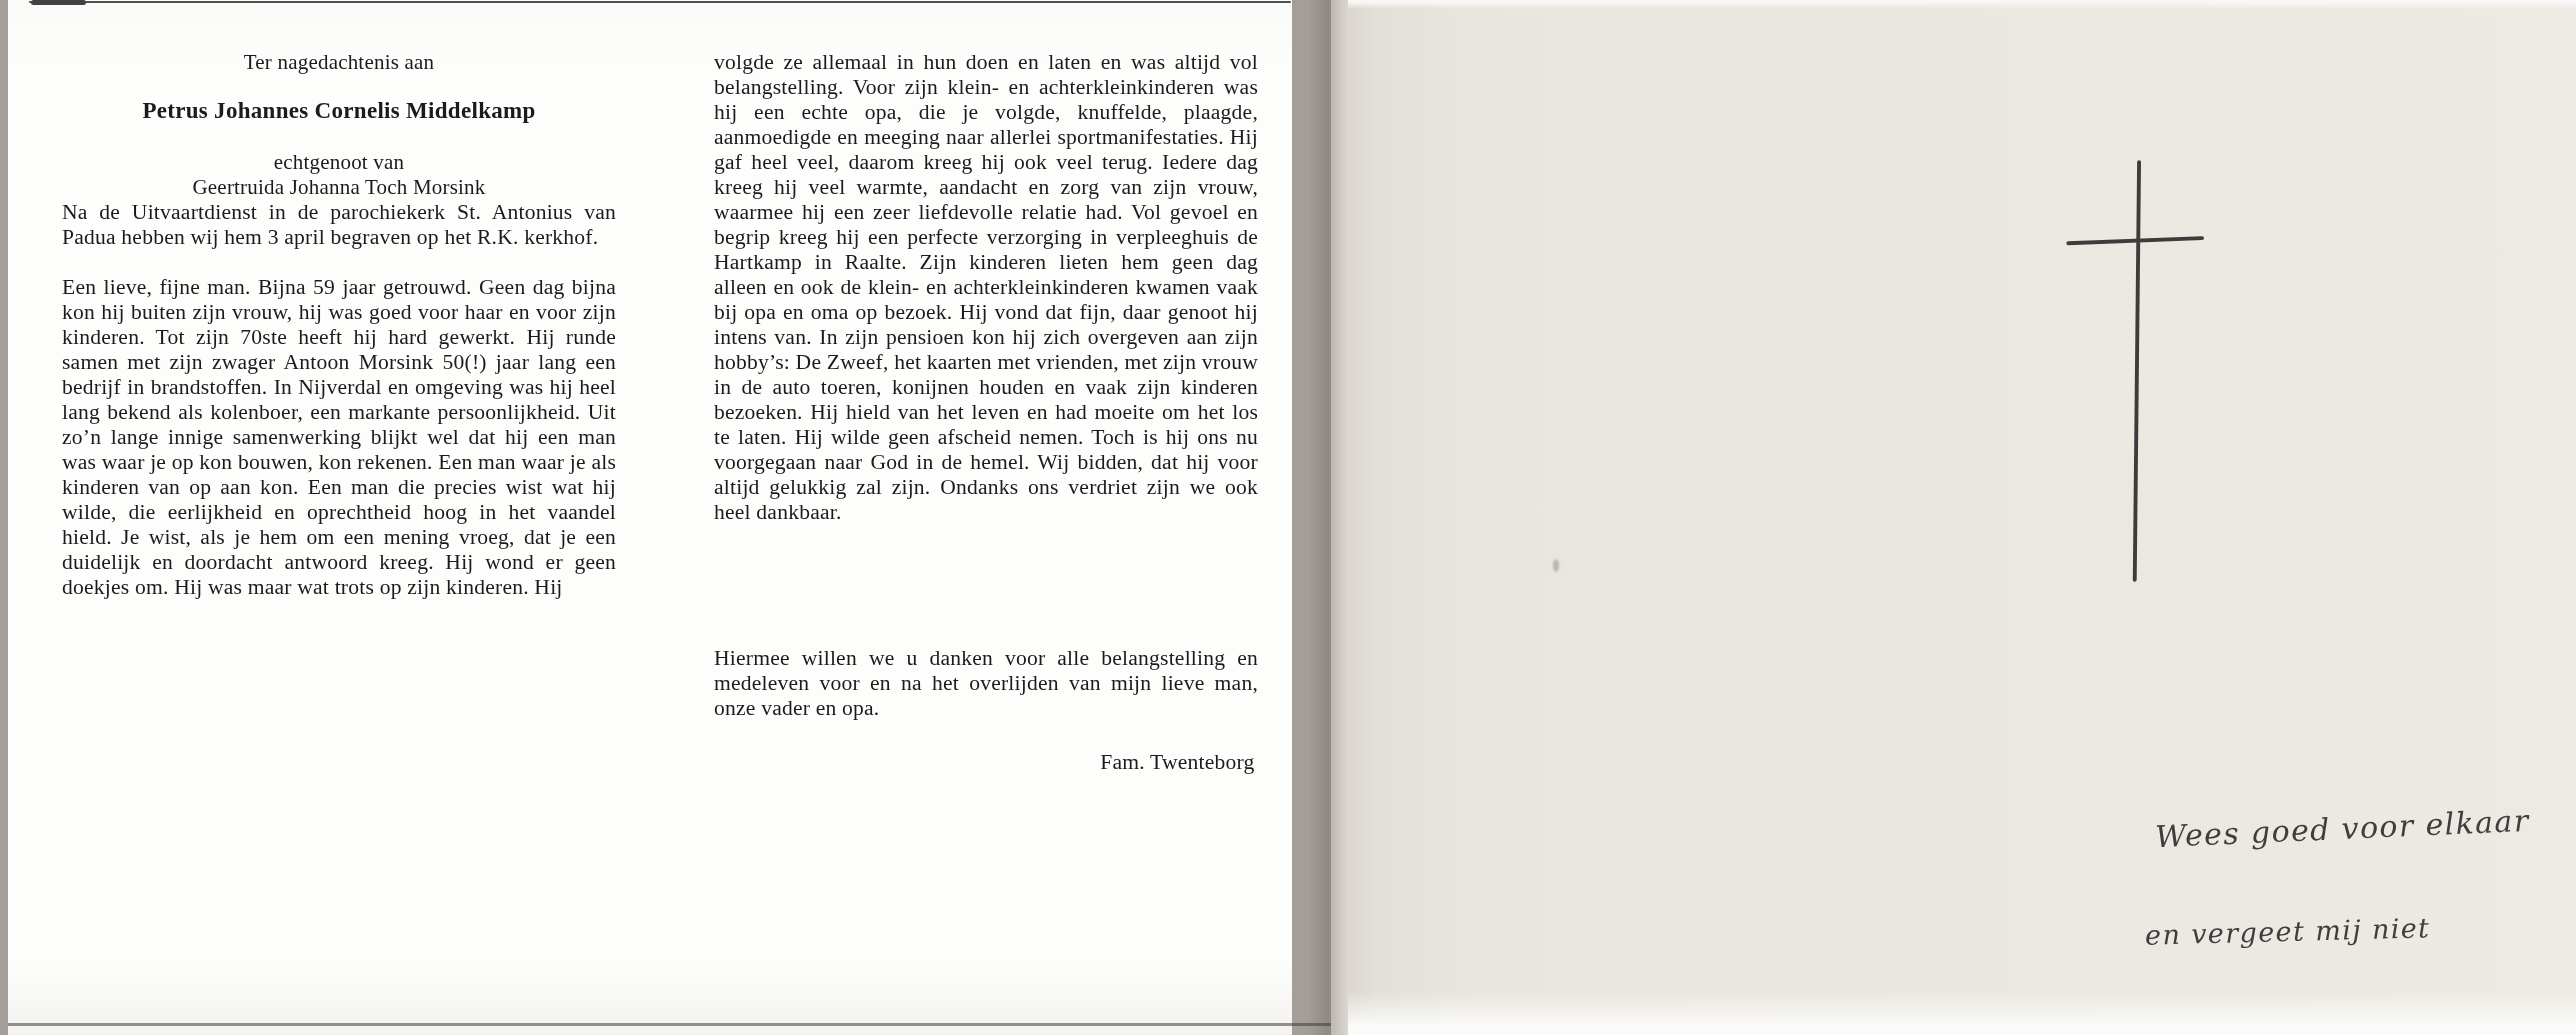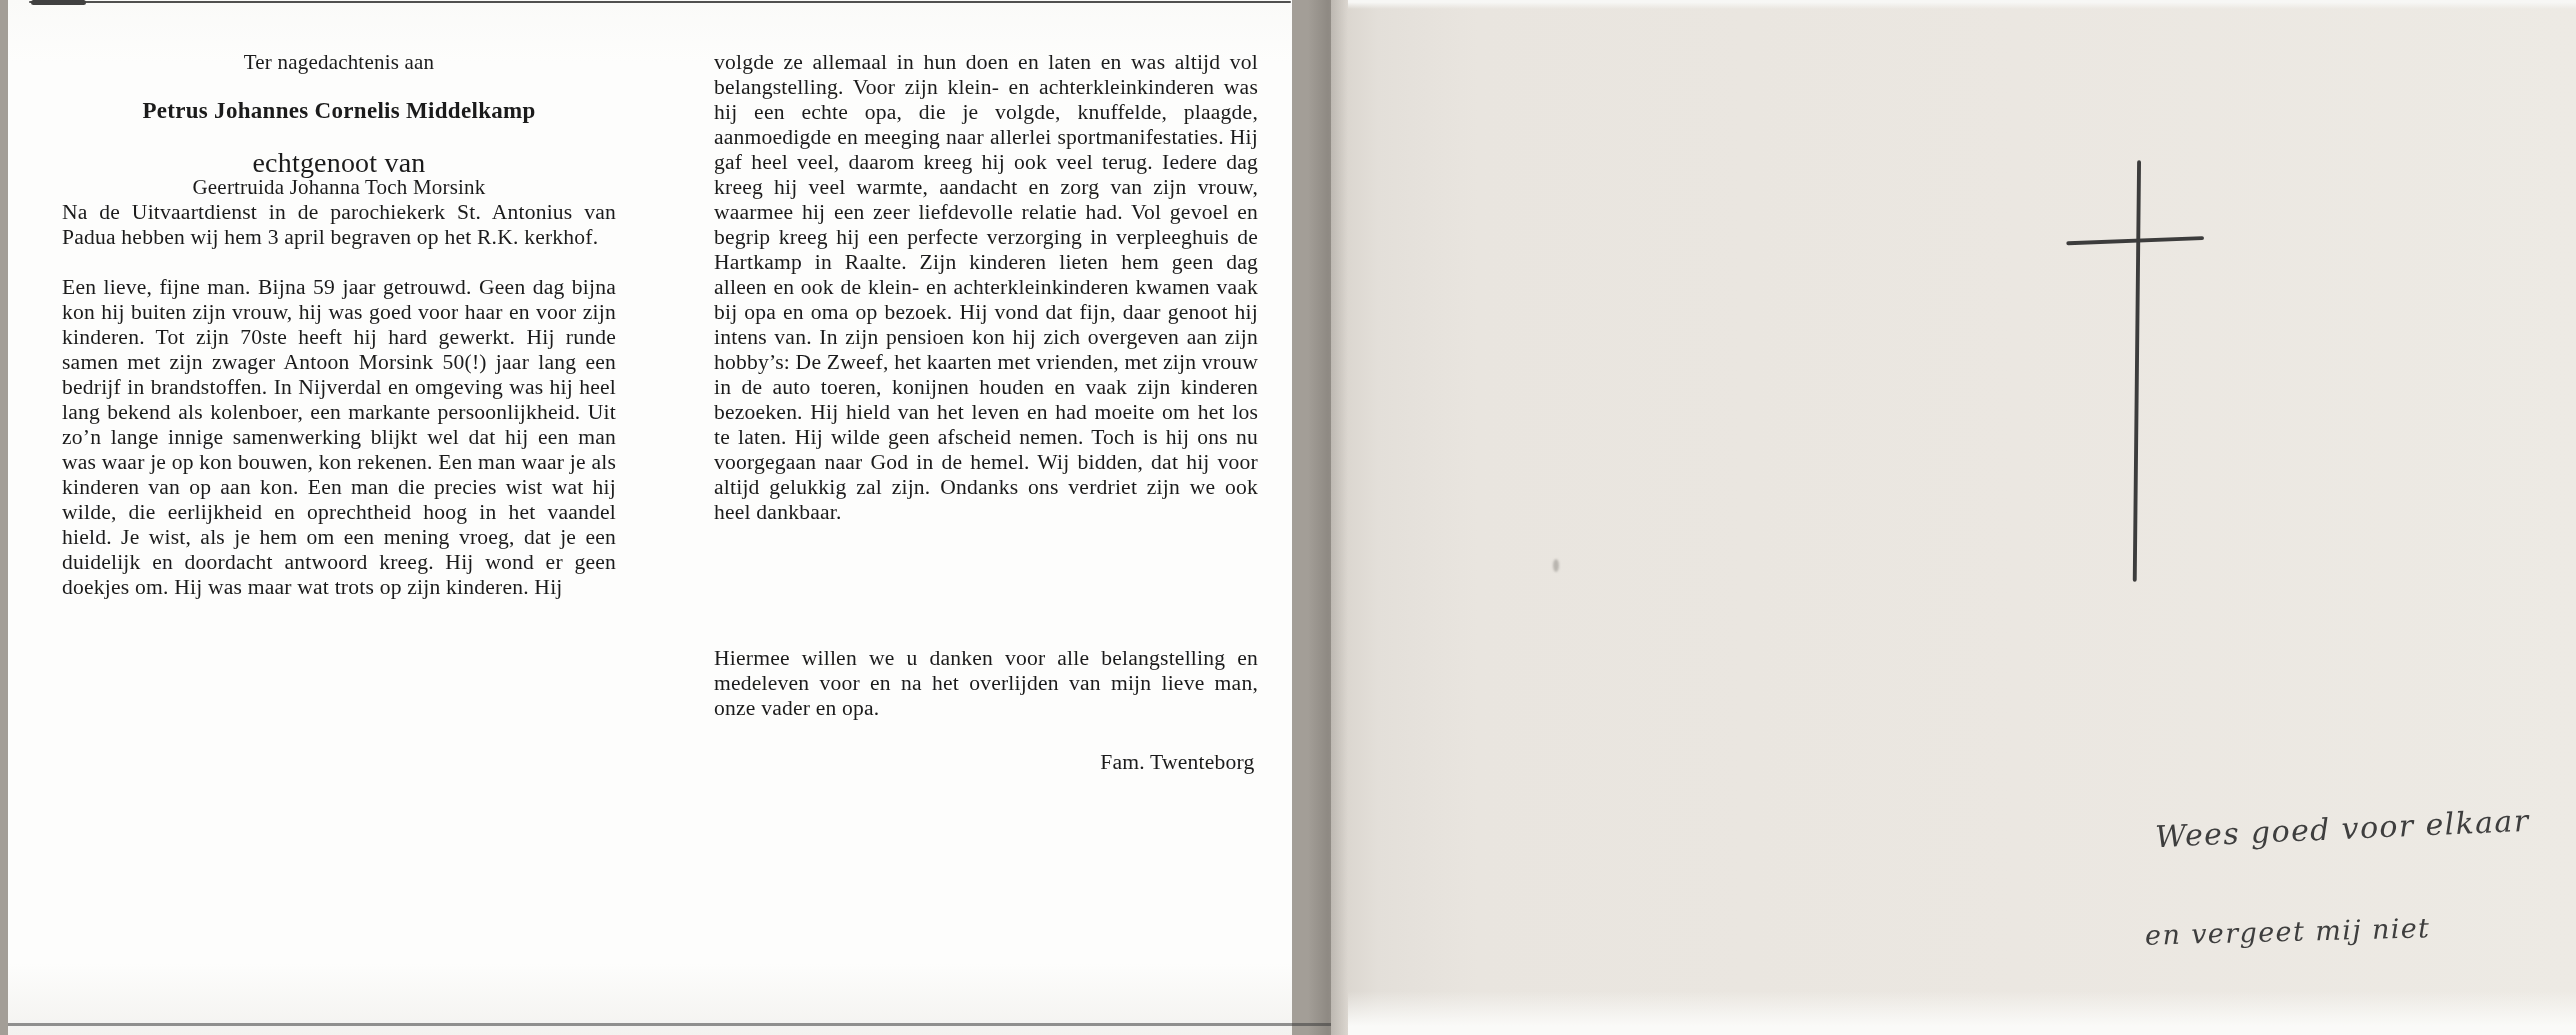--- a/index.html
+++ b/index.html
@@ -74,21 +74,21 @@
     letter-spacing: 0.2px;
     color: #1b1b1b;
   }
   .col-left { left: 54px;  width: 554px; }
   .col-mid  { left: 706px; width: 544px; }
   .text-col p { margin: 0; }
 
   .center { text-align: center; }
   .dedication { font-size: 21px; margin-bottom: 23px !important; }
   .name { font-weight: 700; font-size: 23px; letter-spacing: 0.3px; margin-bottom: 27px !important; }
-  .relation { font-size: 28px; }
+  .relation { font-size: 21px; }
   .spouse   { font-size: 21px; }
 
   .para-birth   { margin-top: 48px !important; }
   .para-funeral { margin-top: 0 !important; }
   .para-life    { margin-top: 25px !important; }
 
   .para-thanks  { margin-top: 121px !important; }
   .signature {
     text-align: right; margin-top: 29px !important;
     padding-right: 3.5px;

